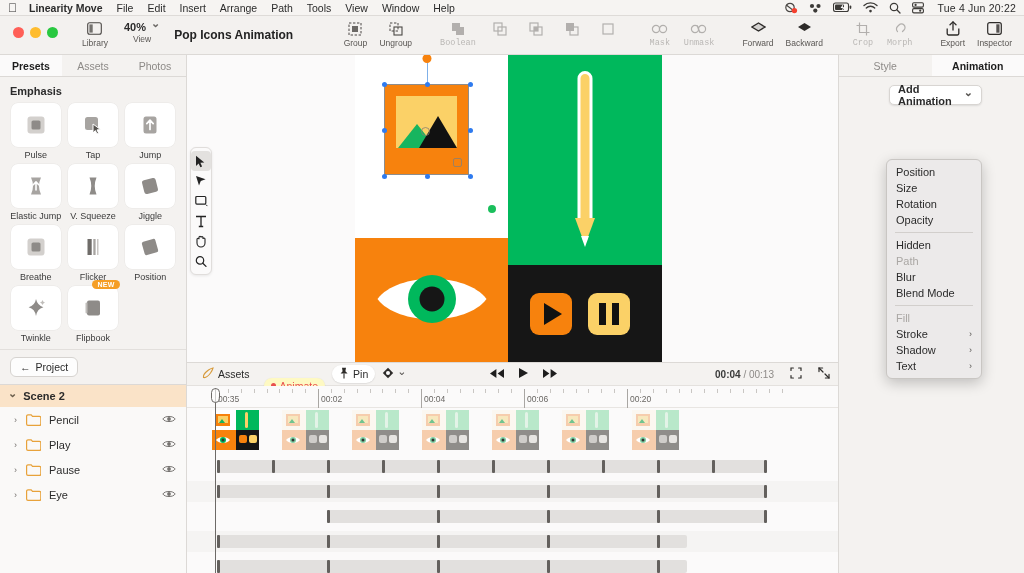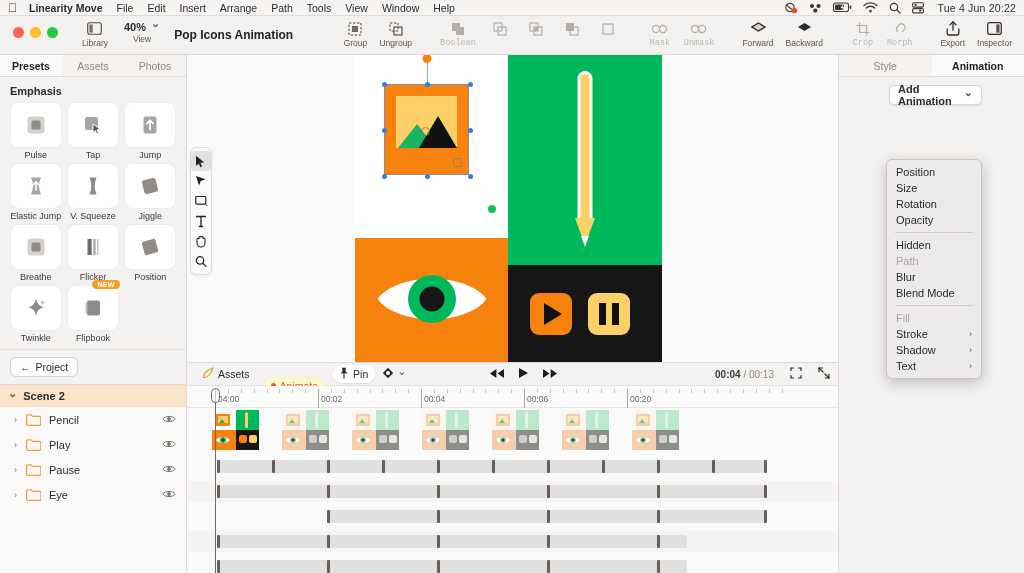--- a/index.html
+++ b/index.html
@@ -934,21 +934,21 @@
         <div class="tick minor" style="left: 491.5px;"></div>
         <div class="tick minor" style="left: 504.375px;"></div>
         <div class="tick minor" style="left: 517.25px;"></div>
         <div class="tick minor" style="left: 530.125px;"></div>
         <div class="tick minor" style="left: 543px;"></div>
         <div class="tick minor" style="left: 555.875px;"></div>
         <div class="tick minor" style="left: 568.75px;"></div>
         <div class="tick minor" style="left: 581.625px;"></div>
         <div class="tick minor" style="left: 594.5px;"></div>
         <div class="tick major" style="left: 28px;"></div>
-        <div class="tick-label" style="left: 28px;">04:00</div>
+        <div class="tick-label" style="left: 28px;">00:35</div>
         <div class="tick major" style="left: 131px;"></div>
         <div class="tick-label" style="left: 131px;">00:02</div>
         <div class="tick major" style="left: 234px;"></div>
         <div class="tick-label" style="left: 234px;">00:04</div>
         <div class="tick major" style="left: 337px;"></div>
         <div class="tick-label" style="left: 337px;">00:06</div>
         <div class="tick major" style="left: 440px;"></div>
         <div class="tick-label" style="left: 440px;">00:20</div>
       </div>
     <div class="filmstrip">

